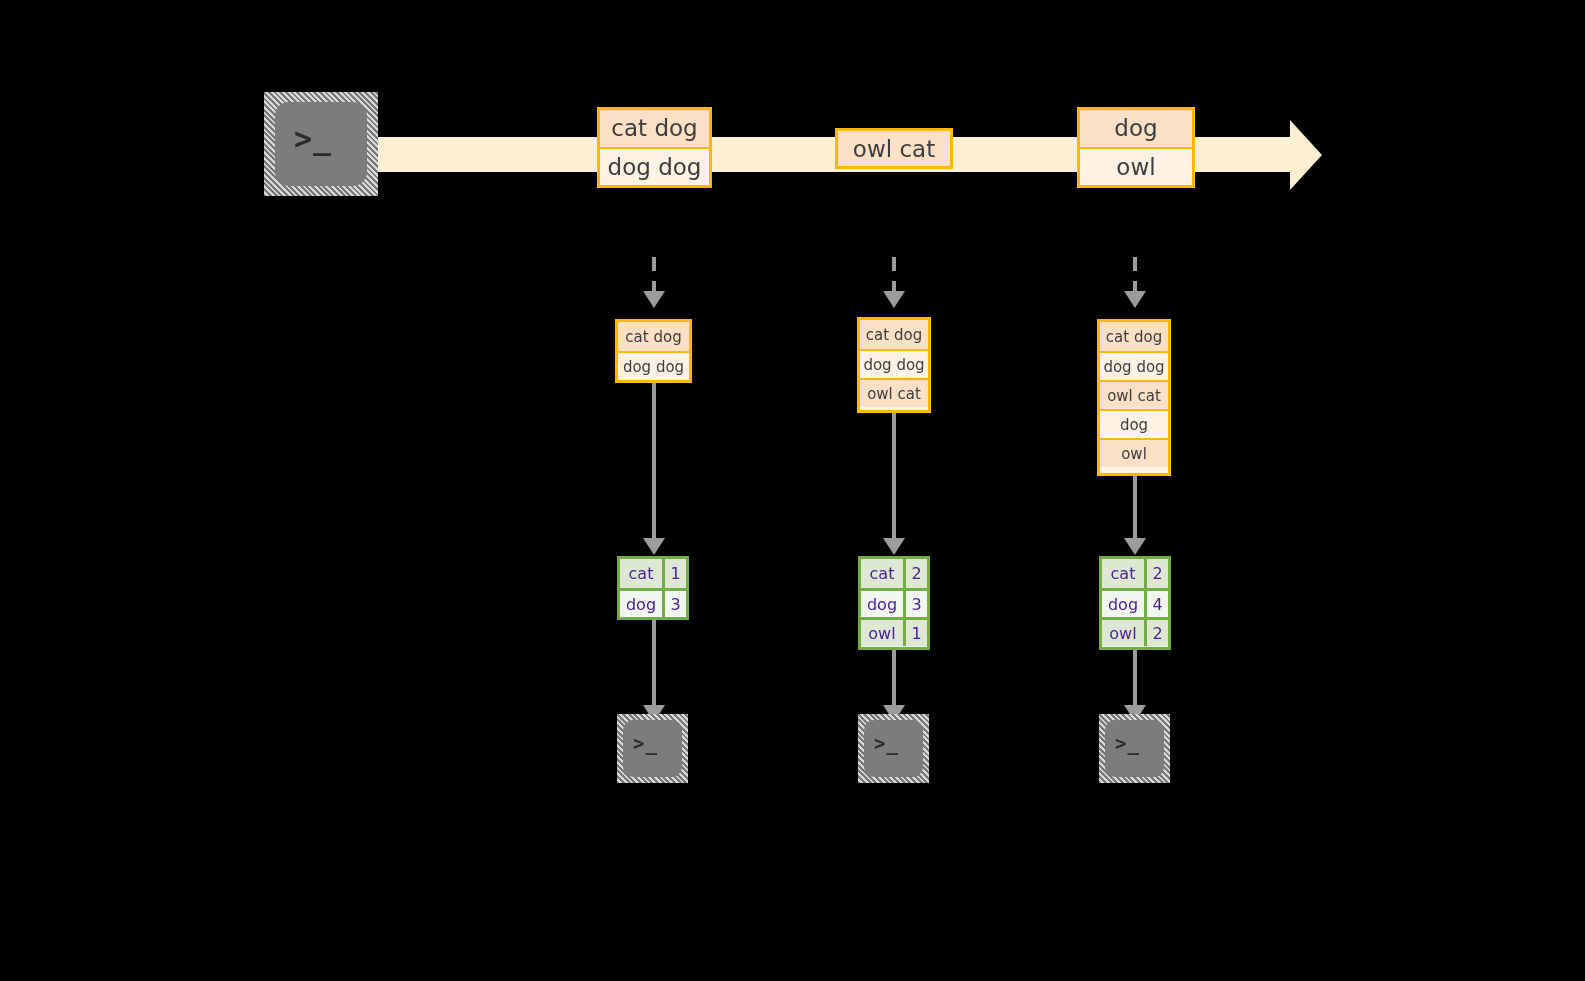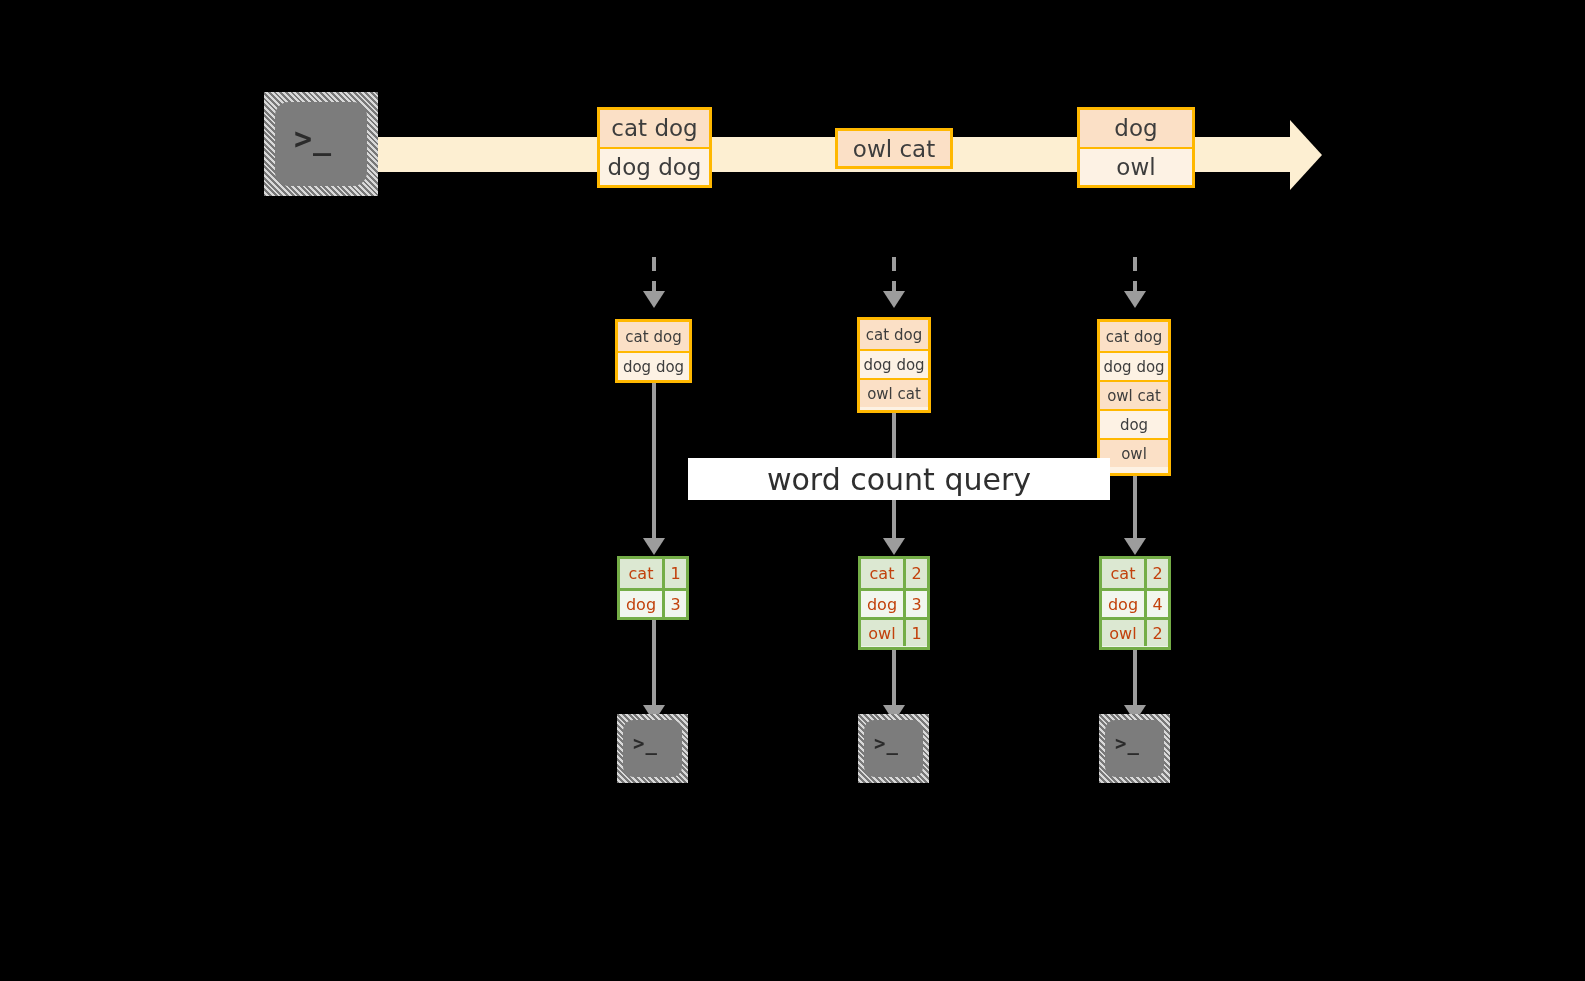--- a/index.html
+++ b/index.html
@@ -28,21 +28,21 @@
         color:#3d3d3d;background:#fdf2e4;white-space:nowrap;}
   .obox .cell.alt{background:#fbe0c6;}
   .obox .cell + .cell{border-top:2px solid #ffb800;}
 
   
   .gbox{position:absolute;box-sizing:border-box;border:3px solid #74ad47;
         background:#eef5e9;display:flex;flex-direction:column;}
   .gbox .grow{display:flex;box-sizing:border-box;}
   .gbox .grow + .grow{border-top:3px solid #74ad47;}
   .gbox .gc{box-sizing:border-box;display:flex;align-items:center;justify-content:center;
-        color:#c2410c;white-space:nowrap;background:#f1f6ee;}
+        color:#4c1d95;white-space:nowrap;background:#f1f6ee;}
   .gbox .grow.alt .gc{background:#dce8d2;}
   .gbox .gc.key{border-right:3px solid #74ad47;}
 
   
   .vline{position:absolute;background:#9c9c9c;width:4px;}
   .vdash{position:absolute;width:4px;
      background:repeating-linear-gradient(to bottom,#9c9c9c 0 14px,transparent 14px 24px);}
   .vhead{position:absolute;width:0;height:0;
      border-left:11px solid transparent;border-right:11px solid transparent;
      border-top:17px solid #9c9c9c;}
@@ -109,23 +109,20 @@
 
   <div class="vline" style="left:652px;top:383px;height:157px;"></div>
   <div class="vhead" style="left:643px;top:538px;"></div>
 
   <div class="vline" style="left:892px;top:413px;height:127px;"></div>
   <div class="vhead" style="left:883px;top:538px;"></div>
 
   <div class="vline" style="left:1133px;top:476px;height:64px;"></div>
   <div class="vhead" style="left:1124px;top:538px;"></div>
 
-  <div class="qband" style="left:688px;top:458px;width:422px;height:42px;">
-    <span class="qlabel" style="font-size:30px;">word count query</span>
-  </div>
 
   <div class="gbox" style="left:617px;top:556px;width:72px;height:64px;">
     <div class="grow alt" style="height:29px;">
       <div class="gc key" style="width:45px;font-size:16px;">cat</div>
       <div class="gc" style="width:21px;font-size:16px;">1</div>
     </div>
     <div class="grow" style="height:29px;">
       <div class="gc key" style="width:45px;font-size:16px;">dog</div>
       <div class="gc" style="width:21px;font-size:16px;">3</div>
     </div>

